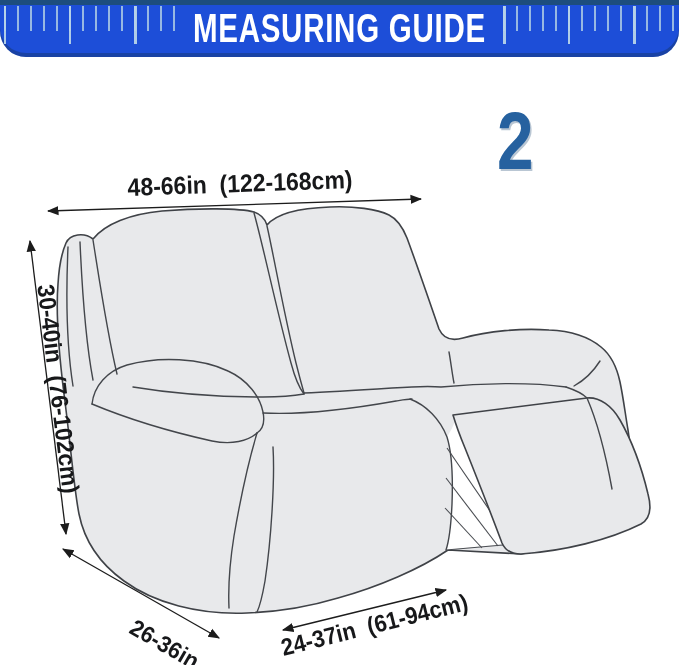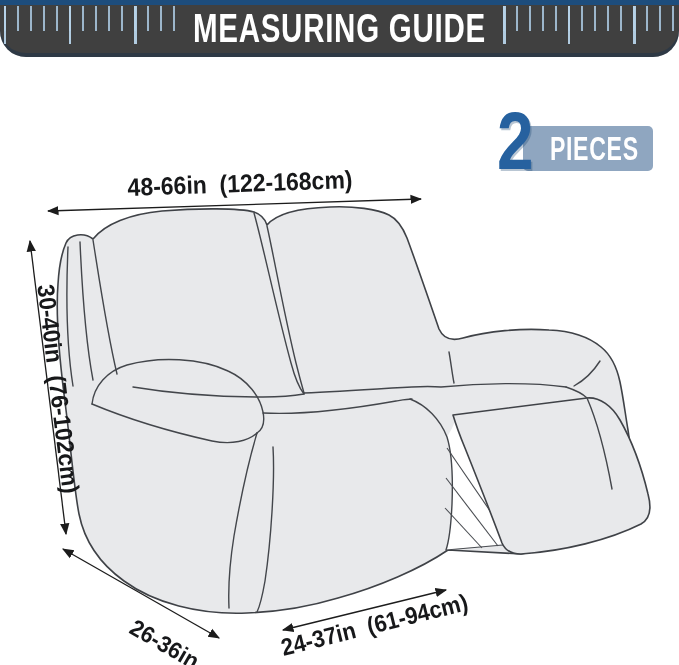--- a/index.html
+++ b/index.html
@@ -3,21 +3,21 @@
 <meta charset="utf-8">
 <style>
   html,body{margin:0;padding:0;background:#fff;}
   .stage{
     position:relative;width:679px;height:665px;background:#ffffff;
     overflow:hidden;font-family:"Liberation Sans",sans-serif;
   }
   
   .banner{
     position:absolute;left:0;top:0;right:0;height:57px;
-    background:#404040;border-radius:0 0 26px 26px;
+    background:#1d4ed8;border-radius:0 0 26px 26px;
     box-shadow:inset 0 5px 0 #1d4d7d, inset 0 -4px 0 rgba(18,48,78,.38);
   }
   .ruler{position:absolute;top:6px;height:38px;}
   .ruler-left{left:4px;width:180px;}
   .ruler-right{right:4px;width:172px;}
   .ruler .short,.ruler .long{position:absolute;left:0;right:0;top:0;}
   .ruler .short{height:25px;background:repeating-linear-gradient(to right,rgba(173,203,228,.85) 0 2px,transparent 2px 13px);}
   .ruler .long{height:38px;background:repeating-linear-gradient(to right,rgba(183,211,233,.95) 0 2.5px,transparent 2.5px 65px);}
   .banner-title{
     position:absolute;inset:0;display:flex;align-items:center;justify-content:center;
@@ -158,18 +158,15 @@
     </div>
     <div class="ruler ruler-right">
       <div class="short"></div>
       <div class="long"></div>
     </div>
     <div class="banner-title">
       <span>MEASURING GUIDE</span>
     </div>
   </div>
 
-  <div class="badge-box">
-    <span>PIECES</span>
-  </div>
   <div class="badge-count">2</div>
 
 </div>
 
 </body></html>

